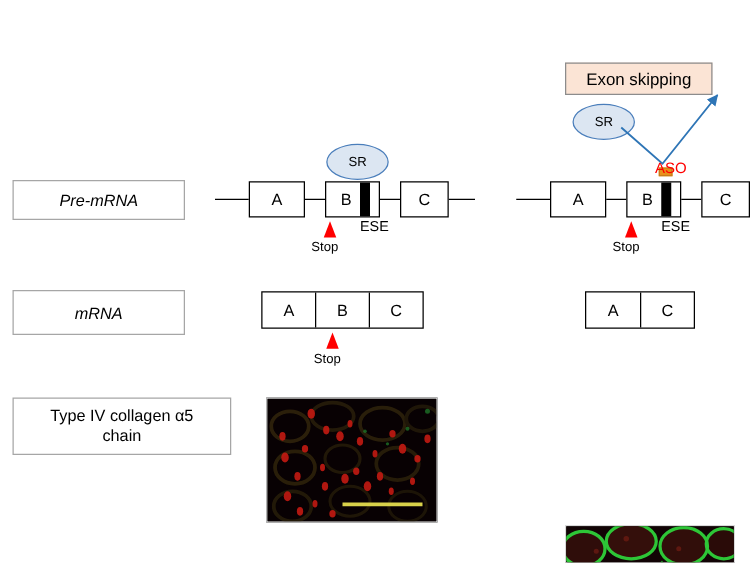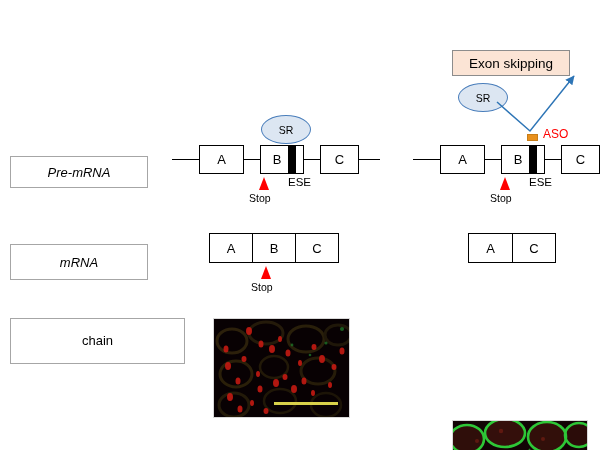--- a/index.html
+++ b/index.html
@@ -34,21 +34,21 @@
     background: #ffffff;
     border: 1px solid #a6a6a6;
     color: #000000;
     font-size: 13px;
     display: flex;
     align-items: center;
     justify-content: center;
     text-align: center;
     box-sizing: border-box;
   }
-  .row-label.italic { font-style: italic; margin-top: 12px; }
+  .row-label.italic { font-style: italic; }
   .row-label.two-line { line-height: 1.25; }
 
   
   .exon {
     background: #ffffff;
     border: 1.6px solid #000000;
     box-sizing: border-box;
     display: flex;
     align-items: center;
     justify-content: center;
@@ -150,20 +150,21 @@
 
   <div class="abs row-label italic" style="left:10px; top:144px; width:138px; height:32px;">
     <span>Pre-mRNA</span>
   </div>
 
   <div class="abs row-label italic" style="left:10px; top:232px; width:138px; height:36px;">
     <span>mRNA</span>
   </div>
 
   <div class="abs row-label two-line" style="left:10px; top:318px; width:175px; height:46px; flex-direction:column;">
+    <span>Type IV collagen α5</span>
     <span>chain</span>
   </div>
 
   <div class="abs intron" style="left:172px; top:159px; width:28px;"></div>
   <div class="abs intron" style="left:243px; top:159px; width:18px;"></div>
   <div class="abs intron" style="left:303px; top:159px; width:18px;"></div>
   <div class="abs intron" style="left:358px; top:159px; width:22px;"></div>
 
   <div class="abs exon" style="left:199px; top:145px; width:45px; height:29px;">
     <span>A</span>
@@ -274,21 +275,21 @@
     <span style="position:relative; left:-5px;">B</span>
   </div>
   <div class="abs ese-bar" style="left:529px; top:146px; width:8px; height:27px;"></div>
 
   <div class="abs exon" style="left:561px; top:145px; width:39px; height:29px;">
     <span>C</span>
   </div>
 
   <div class="abs aso-block" style="left:527px; top:134px; width:11px; height:7px;"></div>
 
-  <div class="abs aso-label" style="left:543px; top:127px;">
+  <div class="abs aso-label" style="left:524px; top:127px;">
     <span>ASO</span>
   </div>
 
   <div class="abs sr-oval" style="left:458px; top:83px; width:50px; height:29px;">
     <span>SR</span>
   </div>
 
   <svg class="abs overlay" style="left:490px; top:70px;" width="110" height="70" viewBox="0 0 110 70">
     <defs>
       <marker id="arrowHead" markerWidth="7" markerHeight="7" refX="5.5" refY="3" orient="auto" markerUnits="strokeWidth">

